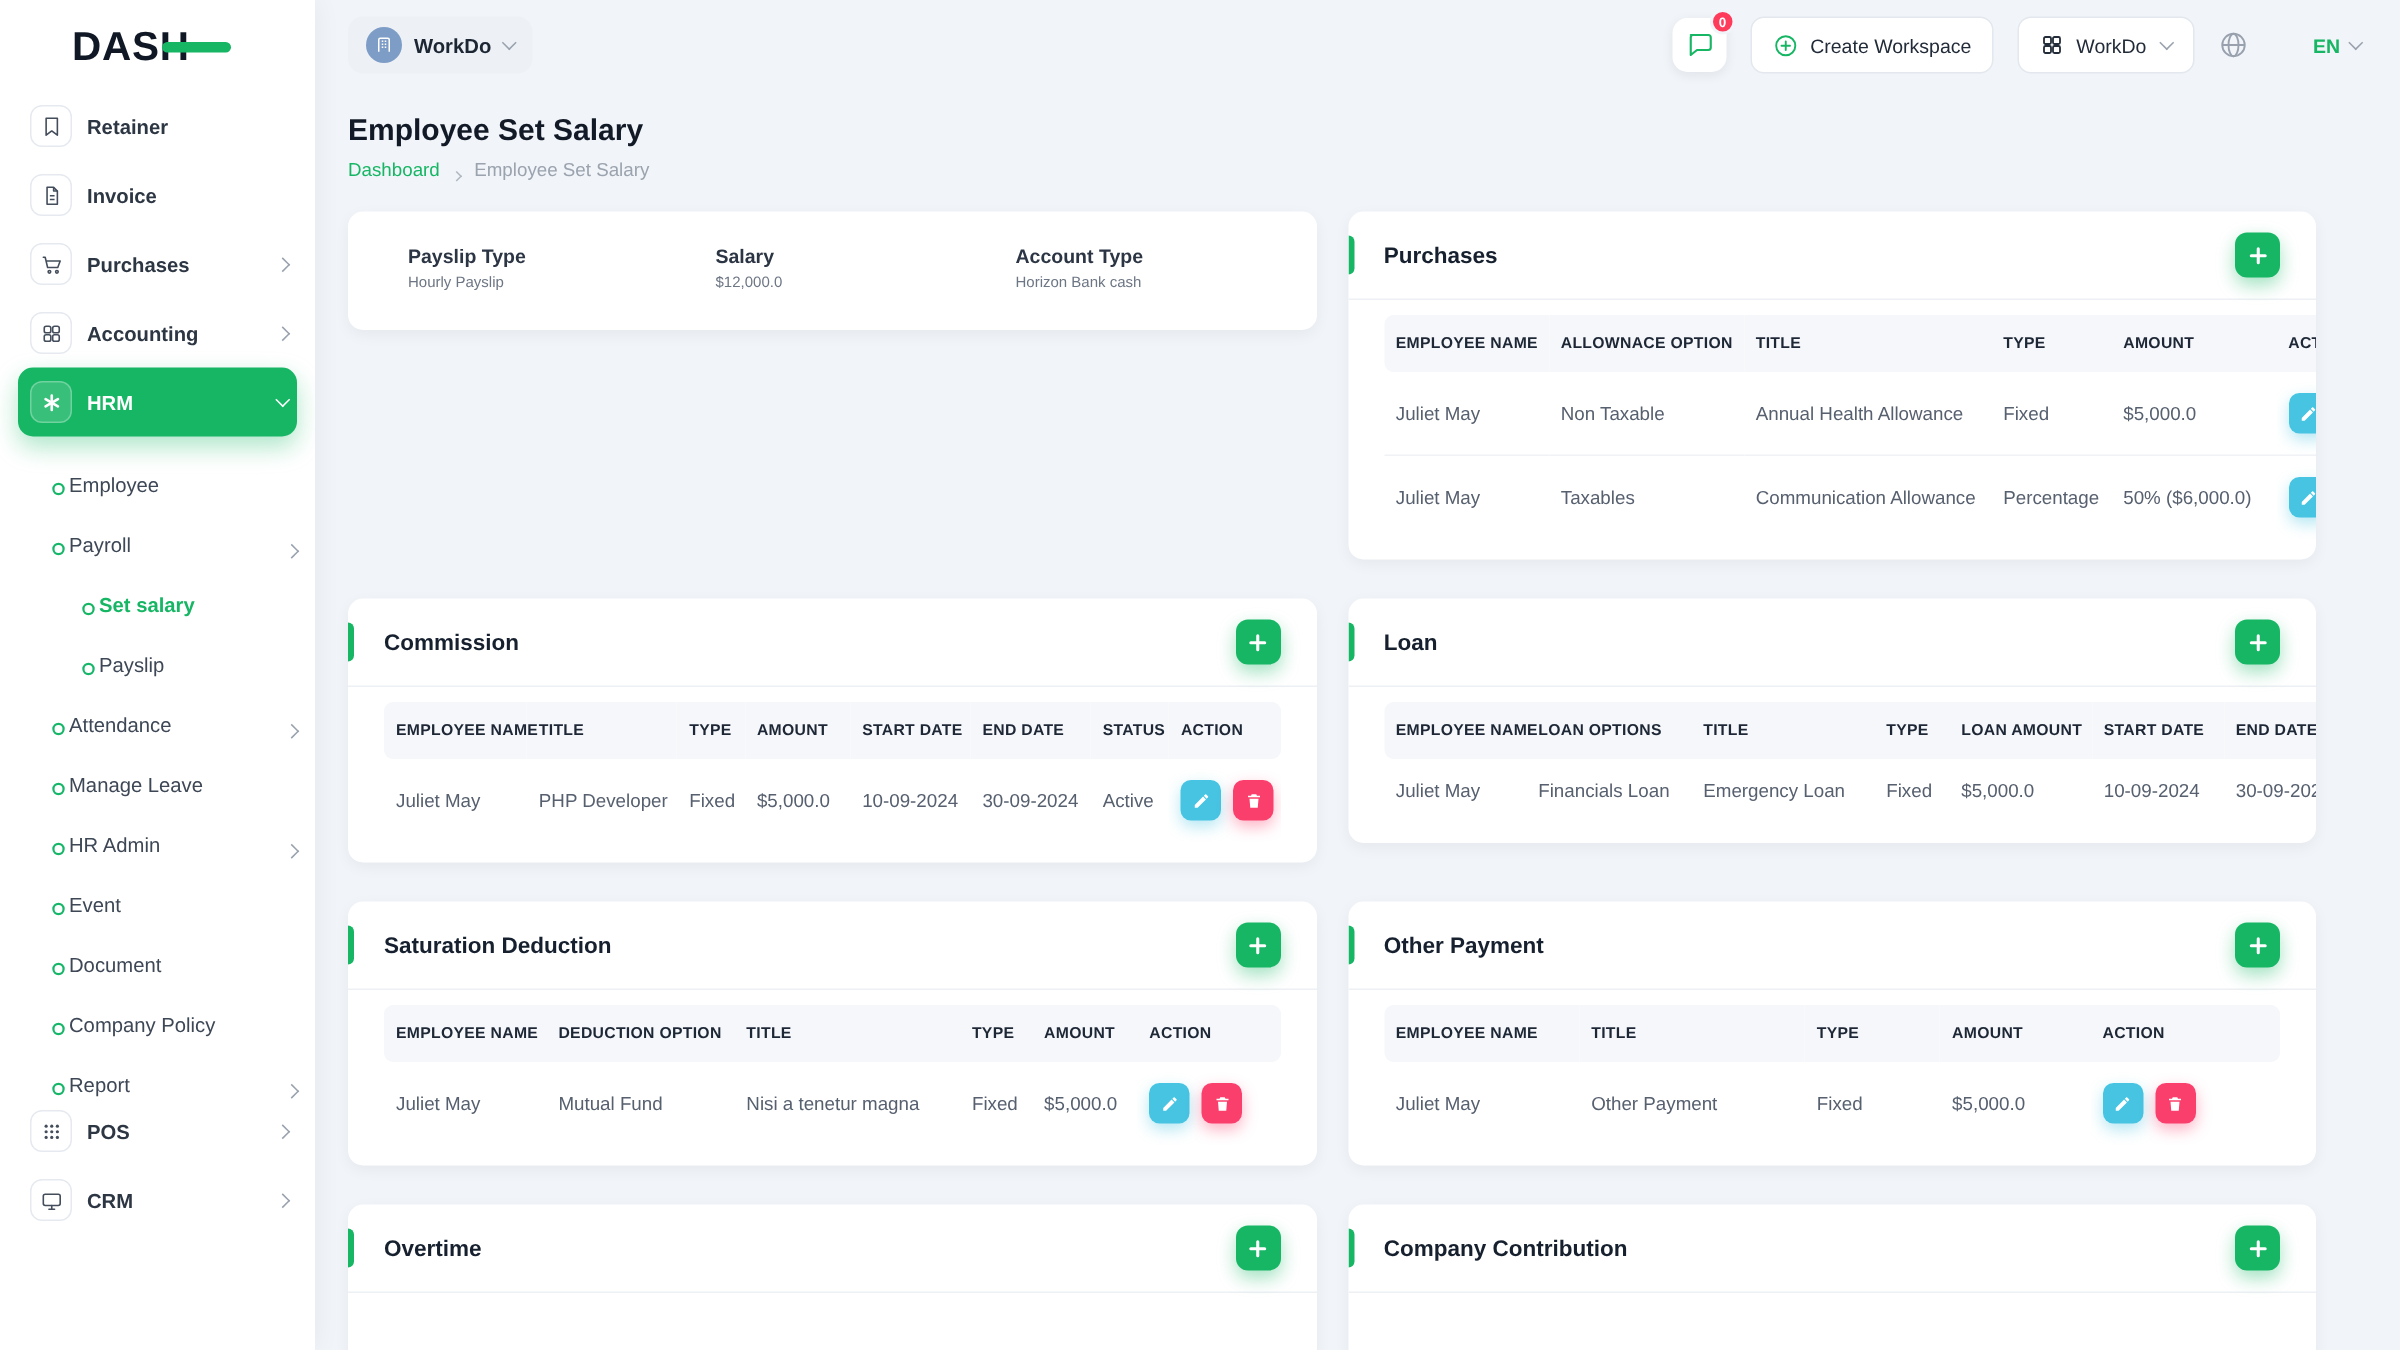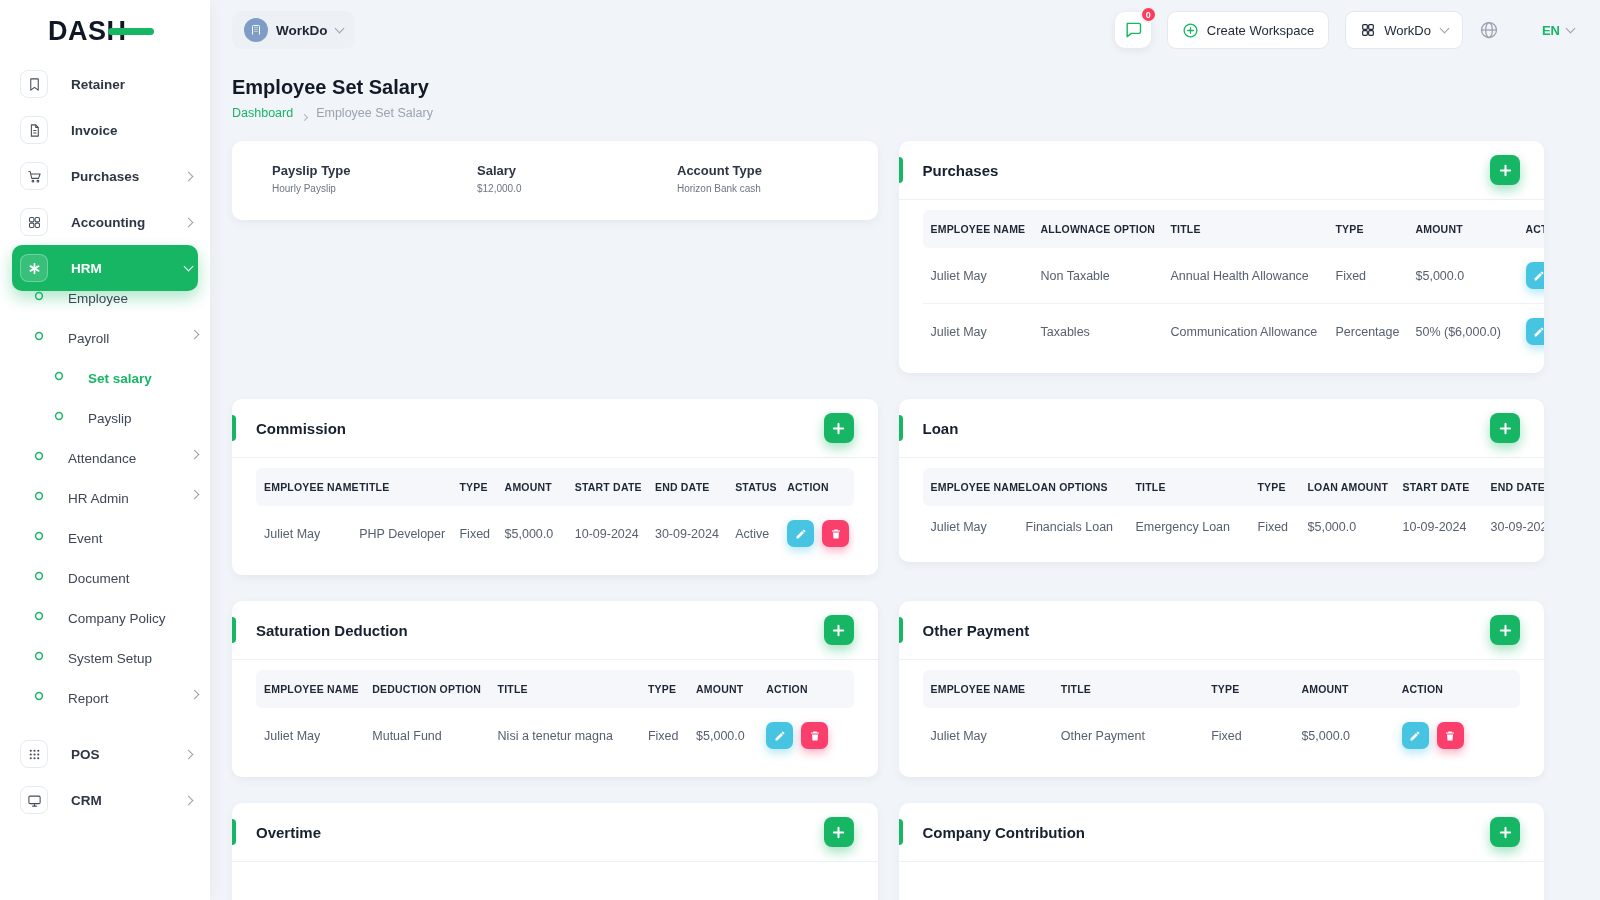--- a/index.html
+++ b/index.html
@@ -7,28 +7,28 @@
   body { font-family:"Liberation Sans","DejaVu Sans",sans-serif; background:#f1f4f8; color:#222b38; position:relative; }
   button { font-family:inherit; }
 
   
   .sidebar { position:absolute; left:0; top:0; bottom:0; width:210px; background:#fff; box-shadow:0 0 18px rgba(15,34,58,.06); z-index:5; overflow:hidden; }
   .logo { position:relative; margin:16px 0 12px 48px; font-size:27px; font-weight:800; letter-spacing:.5px; color:#101826; width:120px; }
   .logo-bar { position:absolute; left:60px; top:12px; width:46px; height:7px; border-radius:4px; background:#16b664; }
   .nav { padding:2px 12px 0; }
   .nav-item { display:flex; align-items:center; gap:10px; height:46px; padding:0 6px 0 8px; cursor:pointer; color:#2d3643; border-radius:10px; }
   .nav-icon { width:28px; height:28px; border:1px solid #e6eaf0; border-radius:8px; display:flex; align-items:center; justify-content:center; color:#434d5b; background:#fff; flex:0 0 auto; }
-  .nav-label { font-size:13.5px; font-weight:600; flex:1; white-space:nowrap;margin-left:13px; }
+  .nav-label { font-size:13.5px; font-weight:600; flex:1; white-space:nowrap; }
   .nav-caret { color:#98a1ad; display:flex; }
   .chev { display:inline-block; width:7px; height:7px; border-right:1.7px solid currentColor; border-bottom:1.7px solid currentColor; transform:rotate(-45deg); }
   .chev.down { transform:rotate(45deg); margin-top:-3px; }
   .nav-item.active-pill { background:#16b664; color:#fff; box-shadow:0 7px 16px rgba(22,182,100,.35); }
   .active-pill .nav-icon { border-color:rgba(255,255,255,.28); background:rgba(255,255,255,.15); color:#fff; }
   .active-pill .nav-caret { color:#fff; }
-  .nav-sub { display:flex; align-items:flex-start; gap:24px; height:40px; padding-left:22px; color:#3d4755; cursor:pointer; }
+  .nav-sub { display:flex; align-items:flex-end; gap:2px; height:40px; padding-left:22px; color:#3d4755; cursor:pointer; }
   .nav-sub .bullet { color:#17b66a; display:flex; flex:0 0 auto; }
   .sub-label { font-size:13.5px; flex:1; white-space:nowrap; }
   .nav-sub.lvl2 { padding-left:42px; }
   .nav-sub.active { color:#16b664; font-weight:700; }
   .nav-sub.active .bullet { color:#16b664; }
 
   
   .topbar { position:absolute; left:210px; right:0; top:0; height:60px; display:flex; align-items:center; padding:0 26px 0 22px; }
   .ws-pill { display:flex; align-items:center; gap:8px; background:#edf1f6; border:none; border-radius:10px; height:38px; padding:0 12px; font-size:13.5px; font-weight:700; color:#1d2633; cursor:pointer; }
   .ws-avatar { width:24px; height:24px; border-radius:50%; background:#7e9dc6; display:flex; align-items:center; justify-content:center; color:#fff; flex:0 0 auto; }
@@ -192,20 +192,28 @@
           <svg width="10" height="10" viewBox="0 0 10 10">
             <circle cx="5" cy="5" r="3.4" fill="none" stroke="currentColor" stroke-width="1.5"></circle>
           </svg>
         </span>
       <span class="sub-label">Attendance</span>
       <span class="nav-caret">
           <span class="chev"></span>
         </span>
     </div>
 
+    <div class="nav-sub">
+      <span class="bullet">
+          <svg width="10" height="10" viewBox="0 0 10 10">
+            <circle cx="5" cy="5" r="3.4" fill="none" stroke="currentColor" stroke-width="1.5"></circle>
+          </svg>
+        </span>
+      <span class="sub-label">Manage Leave</span>
+    </div>
 
     <div class="nav-sub">
       <span class="bullet">
           <svg width="10" height="10" viewBox="0 0 10 10">
             <circle cx="5" cy="5" r="3.4" fill="none" stroke="currentColor" stroke-width="1.5"></circle>
           </svg>
         </span>
       <span class="sub-label">HR Admin</span>
       <span class="nav-caret">
           <span class="chev"></span>
@@ -232,28 +240,20 @@
 
     <div class="nav-sub">
       <span class="bullet">
           <svg width="10" height="10" viewBox="0 0 10 10">
             <circle cx="5" cy="5" r="3.4" fill="none" stroke="currentColor" stroke-width="1.5"></circle>
           </svg>
         </span>
       <span class="sub-label">Company Policy</span>
     </div>
 
-    <div class="nav-sub">
-      <span class="bullet">
-          <svg width="10" height="10" viewBox="0 0 10 10">
-            <circle cx="5" cy="5" r="3.4" fill="none" stroke="currentColor" stroke-width="1.5"></circle>
-          </svg>
-        </span>
-      <span class="sub-label">System Setup</span>
-    </div>
 
     <div class="nav-sub">
       <span class="bullet">
           <svg width="10" height="10" viewBox="0 0 10 10">
             <circle cx="5" cy="5" r="3.4" fill="none" stroke="currentColor" stroke-width="1.5"></circle>
           </svg>
         </span>
       <span class="sub-label">Report</span>
       <span class="nav-caret">
           <span class="chev"></span>

